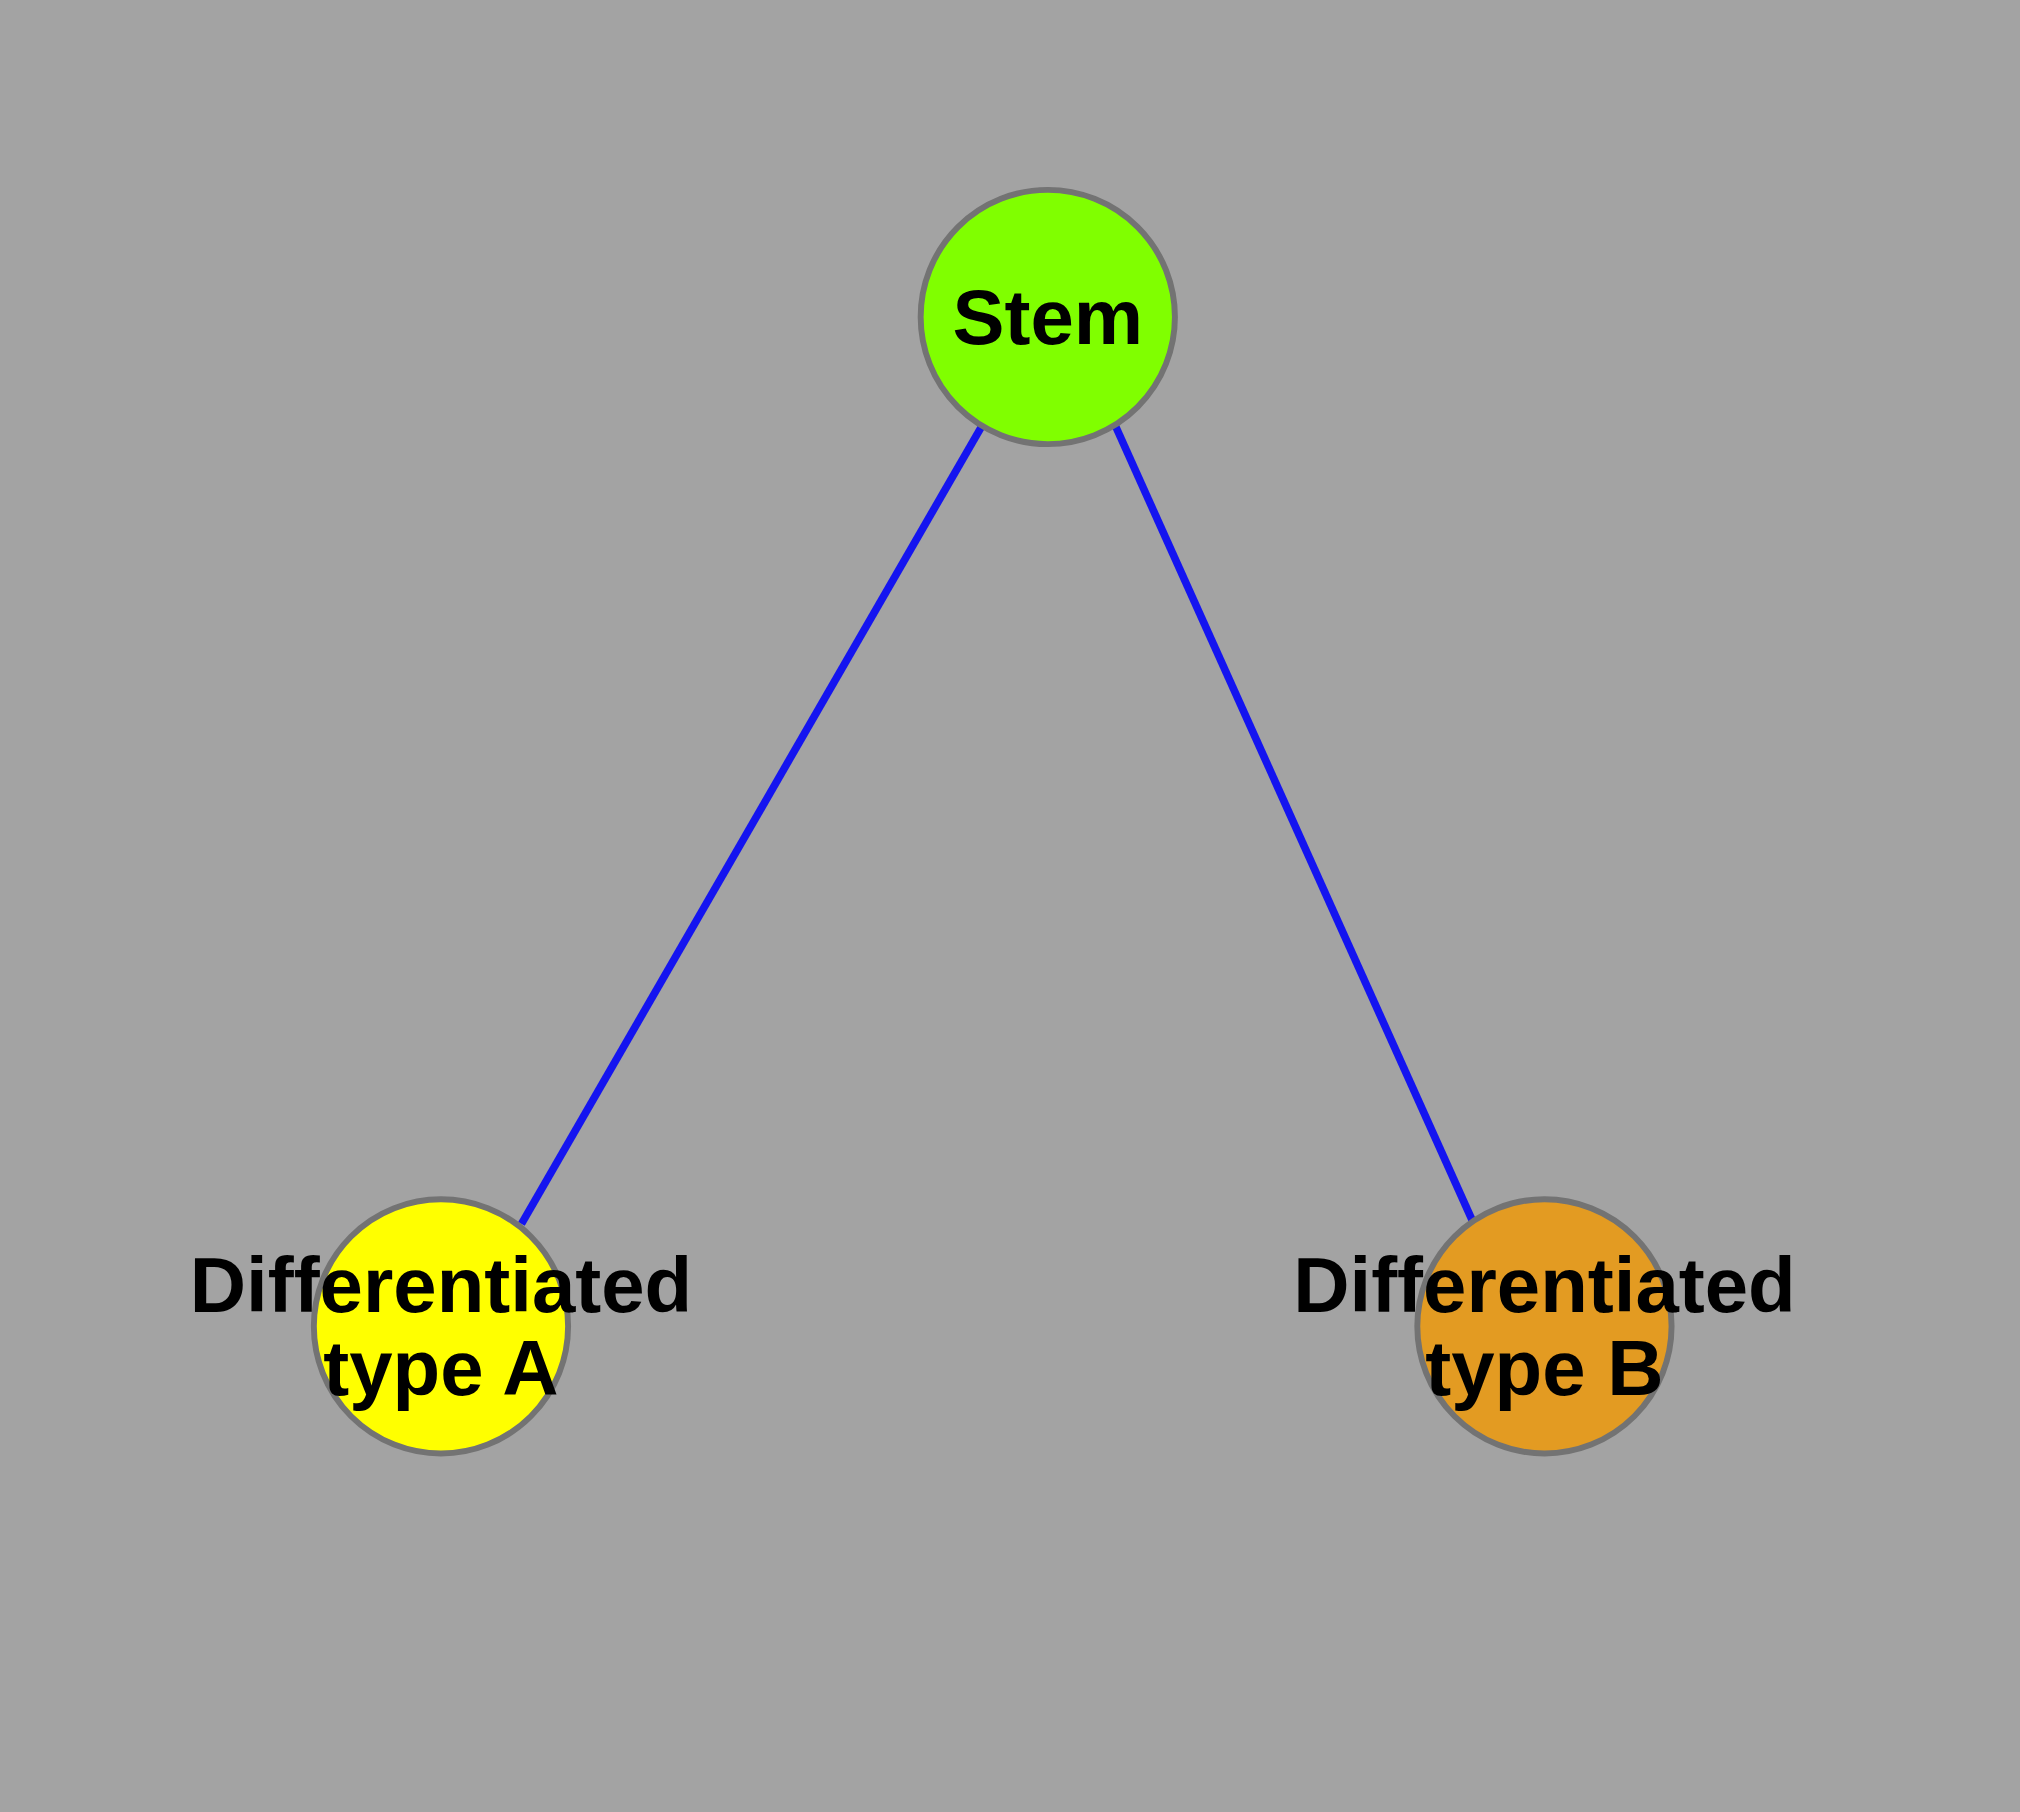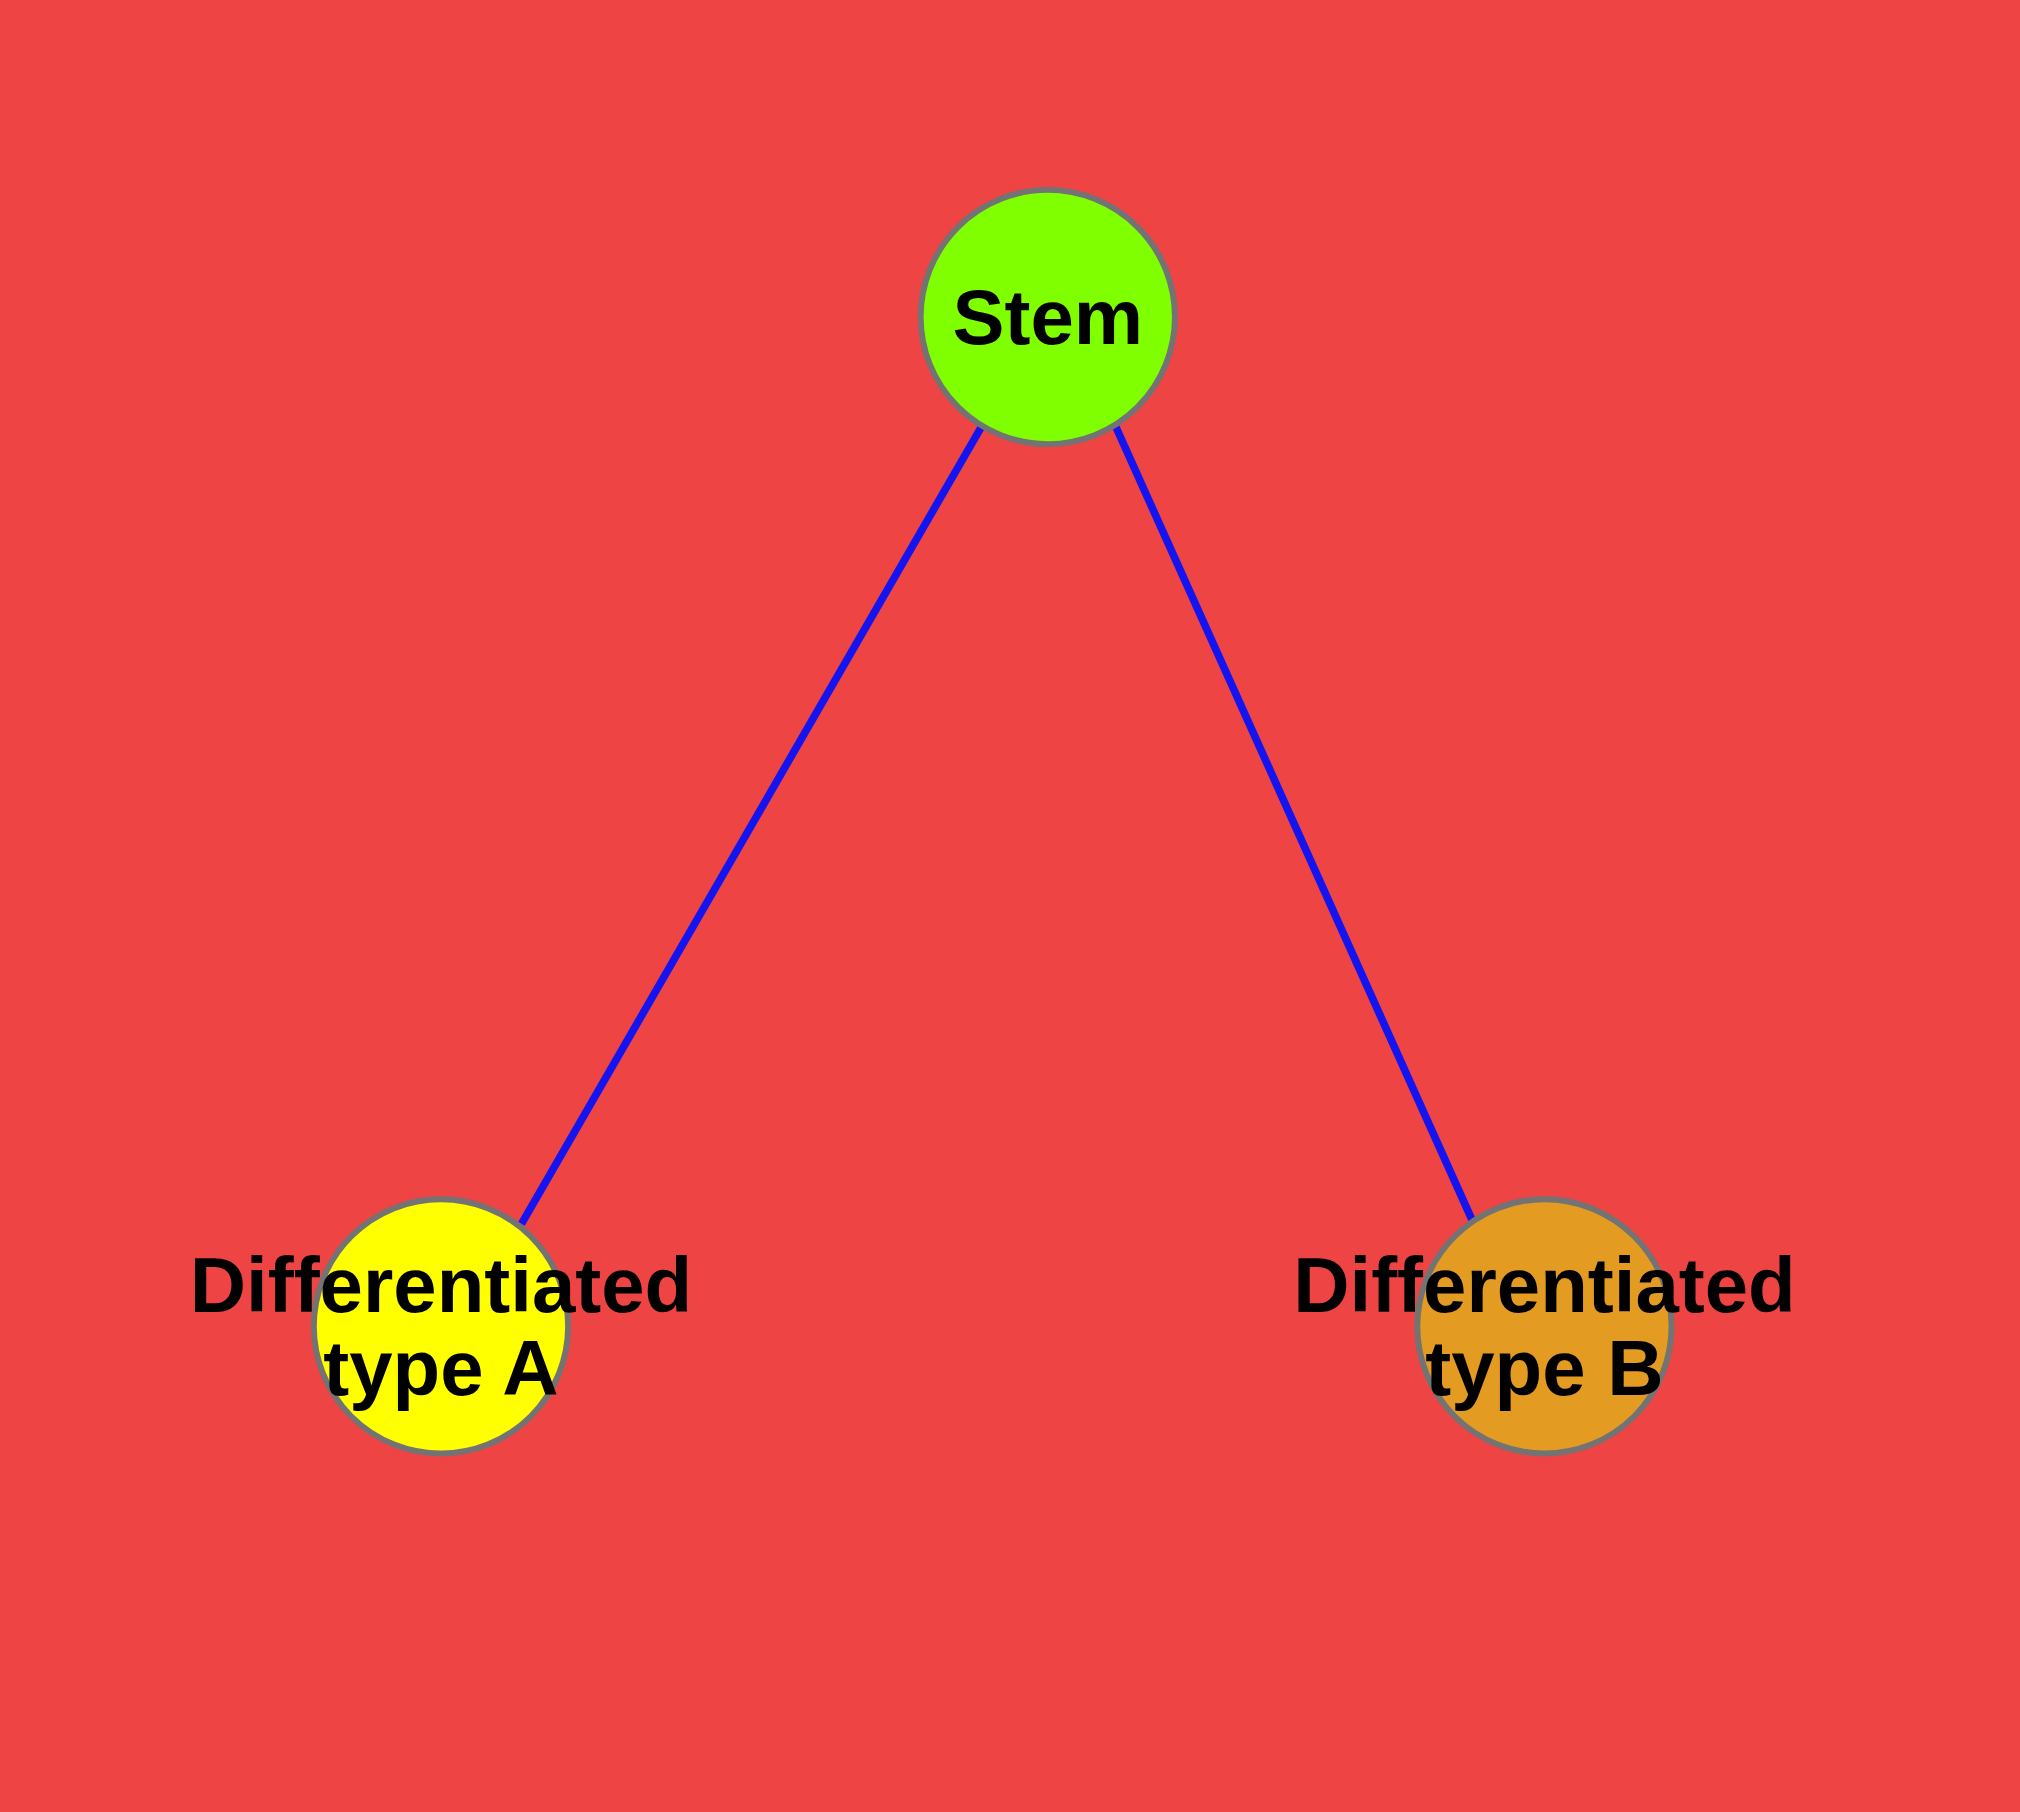--- a/index.html
+++ b/index.html
@@ -34,21 +34,21 @@
     fill: #000000;
     text-anchor: middle;
     dominant-baseline: middle;
     pointer-events: none;
     white-space: pre;
   }
 </style>
 </head>
 <body style="background: rgb(204, 204, 250);">
 
-<div id="canvas" style="background: #ef4444;">
+<div id="canvas" style="background: #a3a3a3;">
   <svg id="graph-svg" viewBox="0 0 2384 2138">
 
     <g>
       <line class="graph-edge" x1="1158" y1="503" x2="615" y2="1444" stroke="#1414f0" stroke-width="9" stroke-linecap="butt"></line>
       <line class="graph-edge" x1="1316" y1="503" x2="1740" y2="1447" stroke="#1414f0" stroke-width="9" stroke-linecap="butt"></line>
     </g>
 
     <g>
       <circle class="graph-node" cx="1236" cy="374" r="150" fill="#80ff00" stroke="#737373" stroke-width="7"></circle>
       <circle class="graph-node" cx="520" cy="1565" r="150" fill="#ffff00" stroke="#737373" stroke-width="7"></circle>

